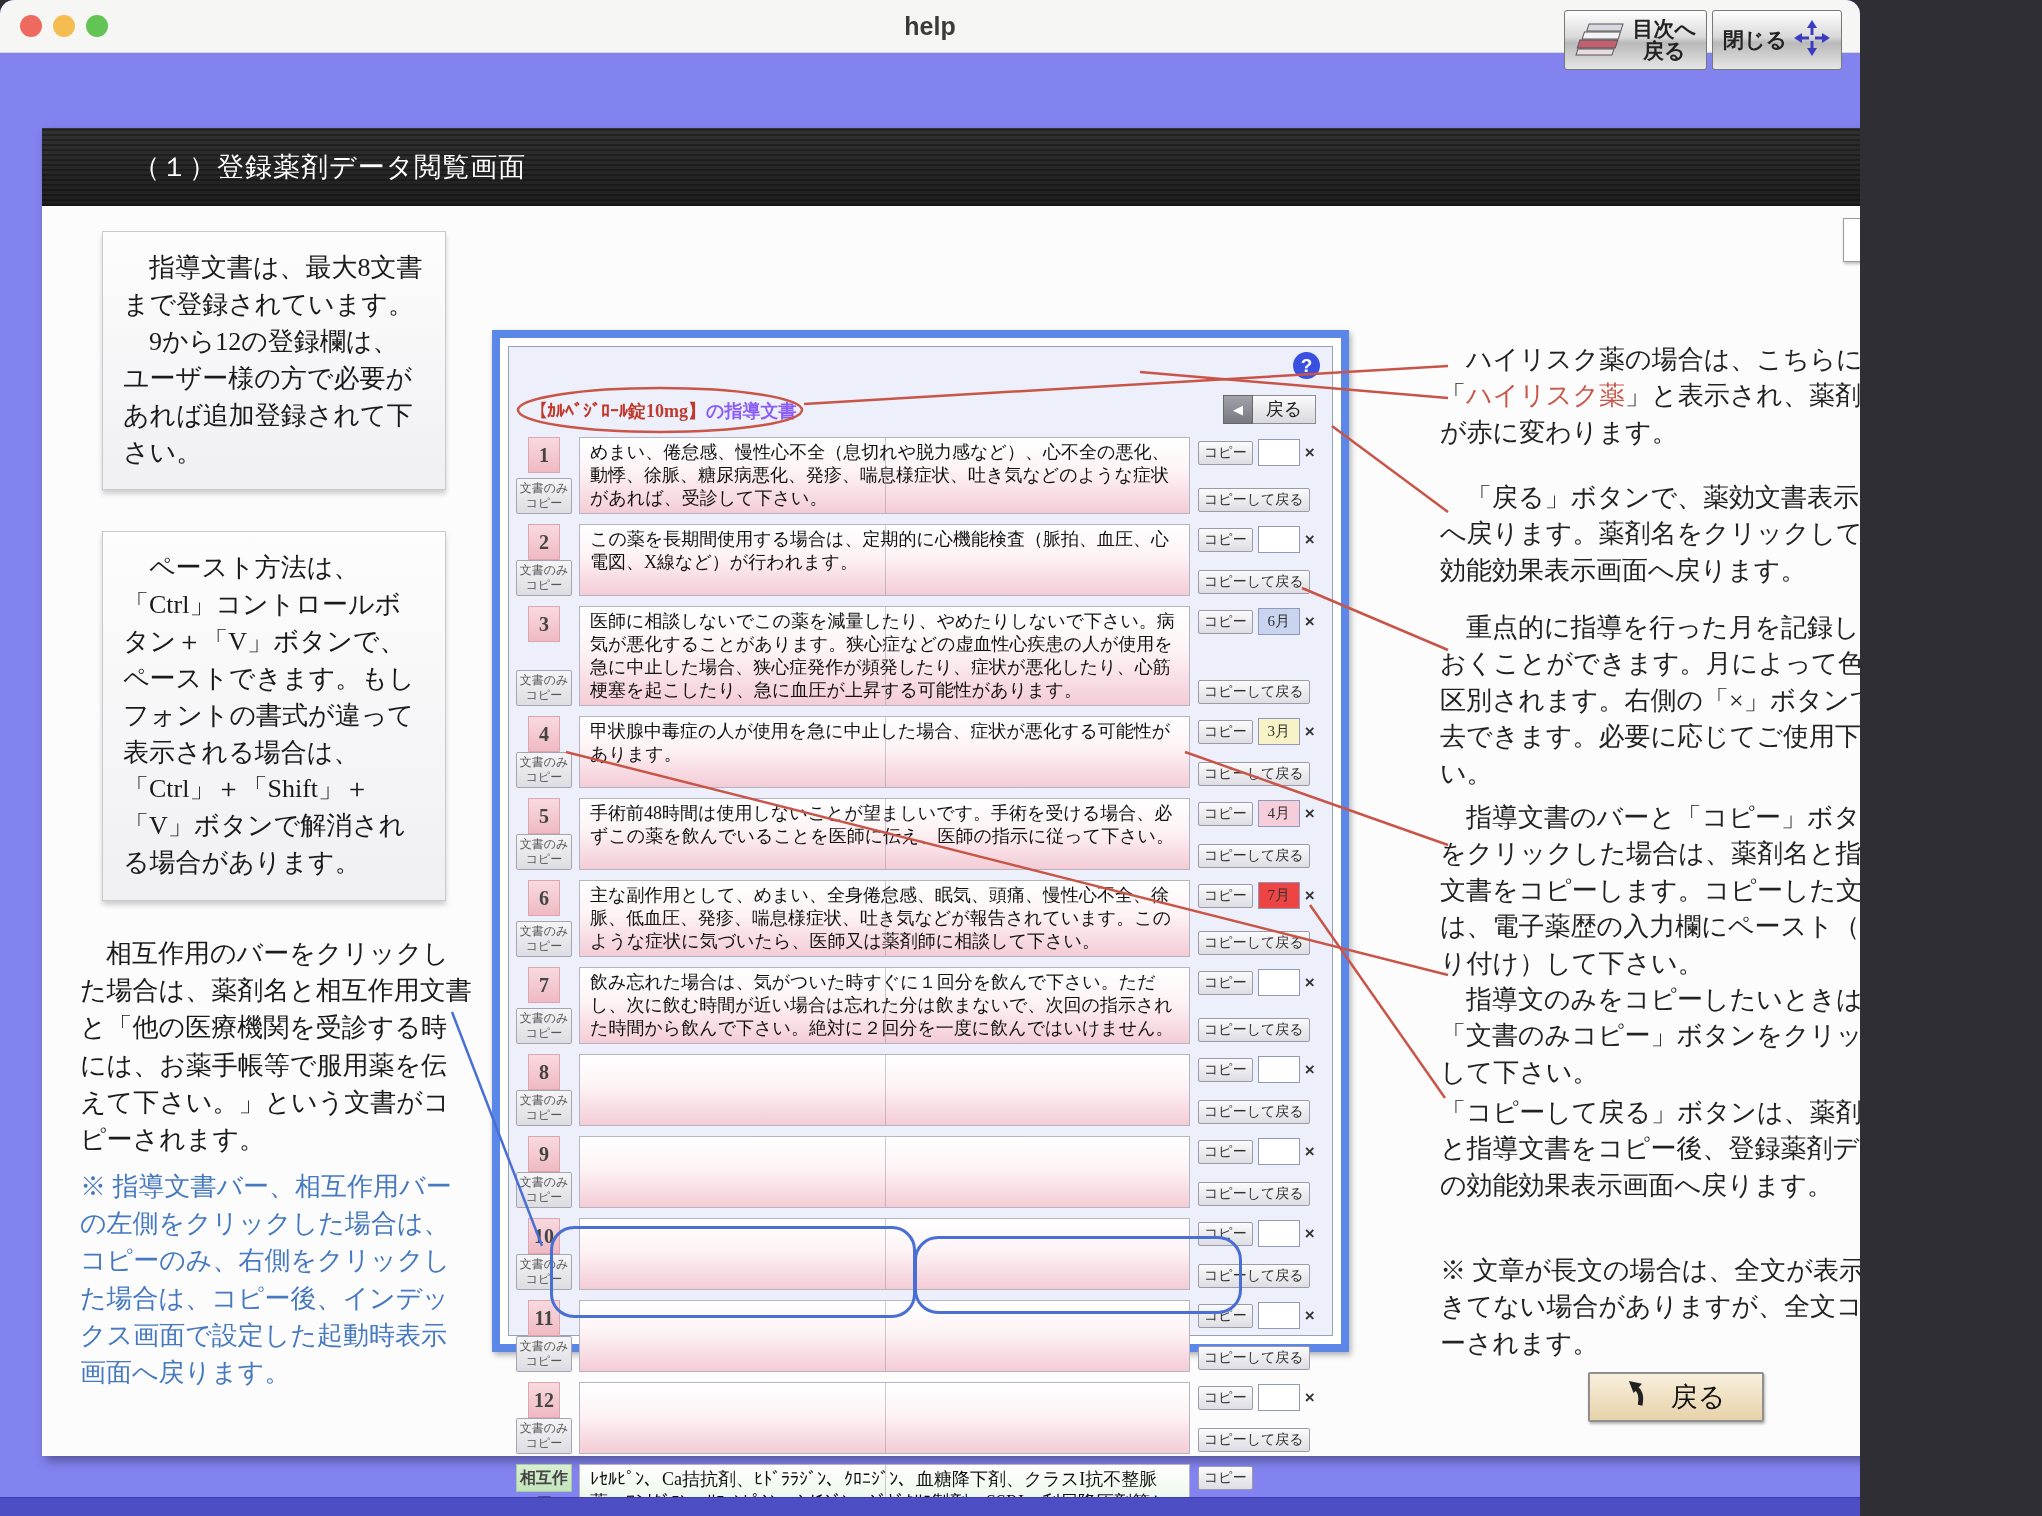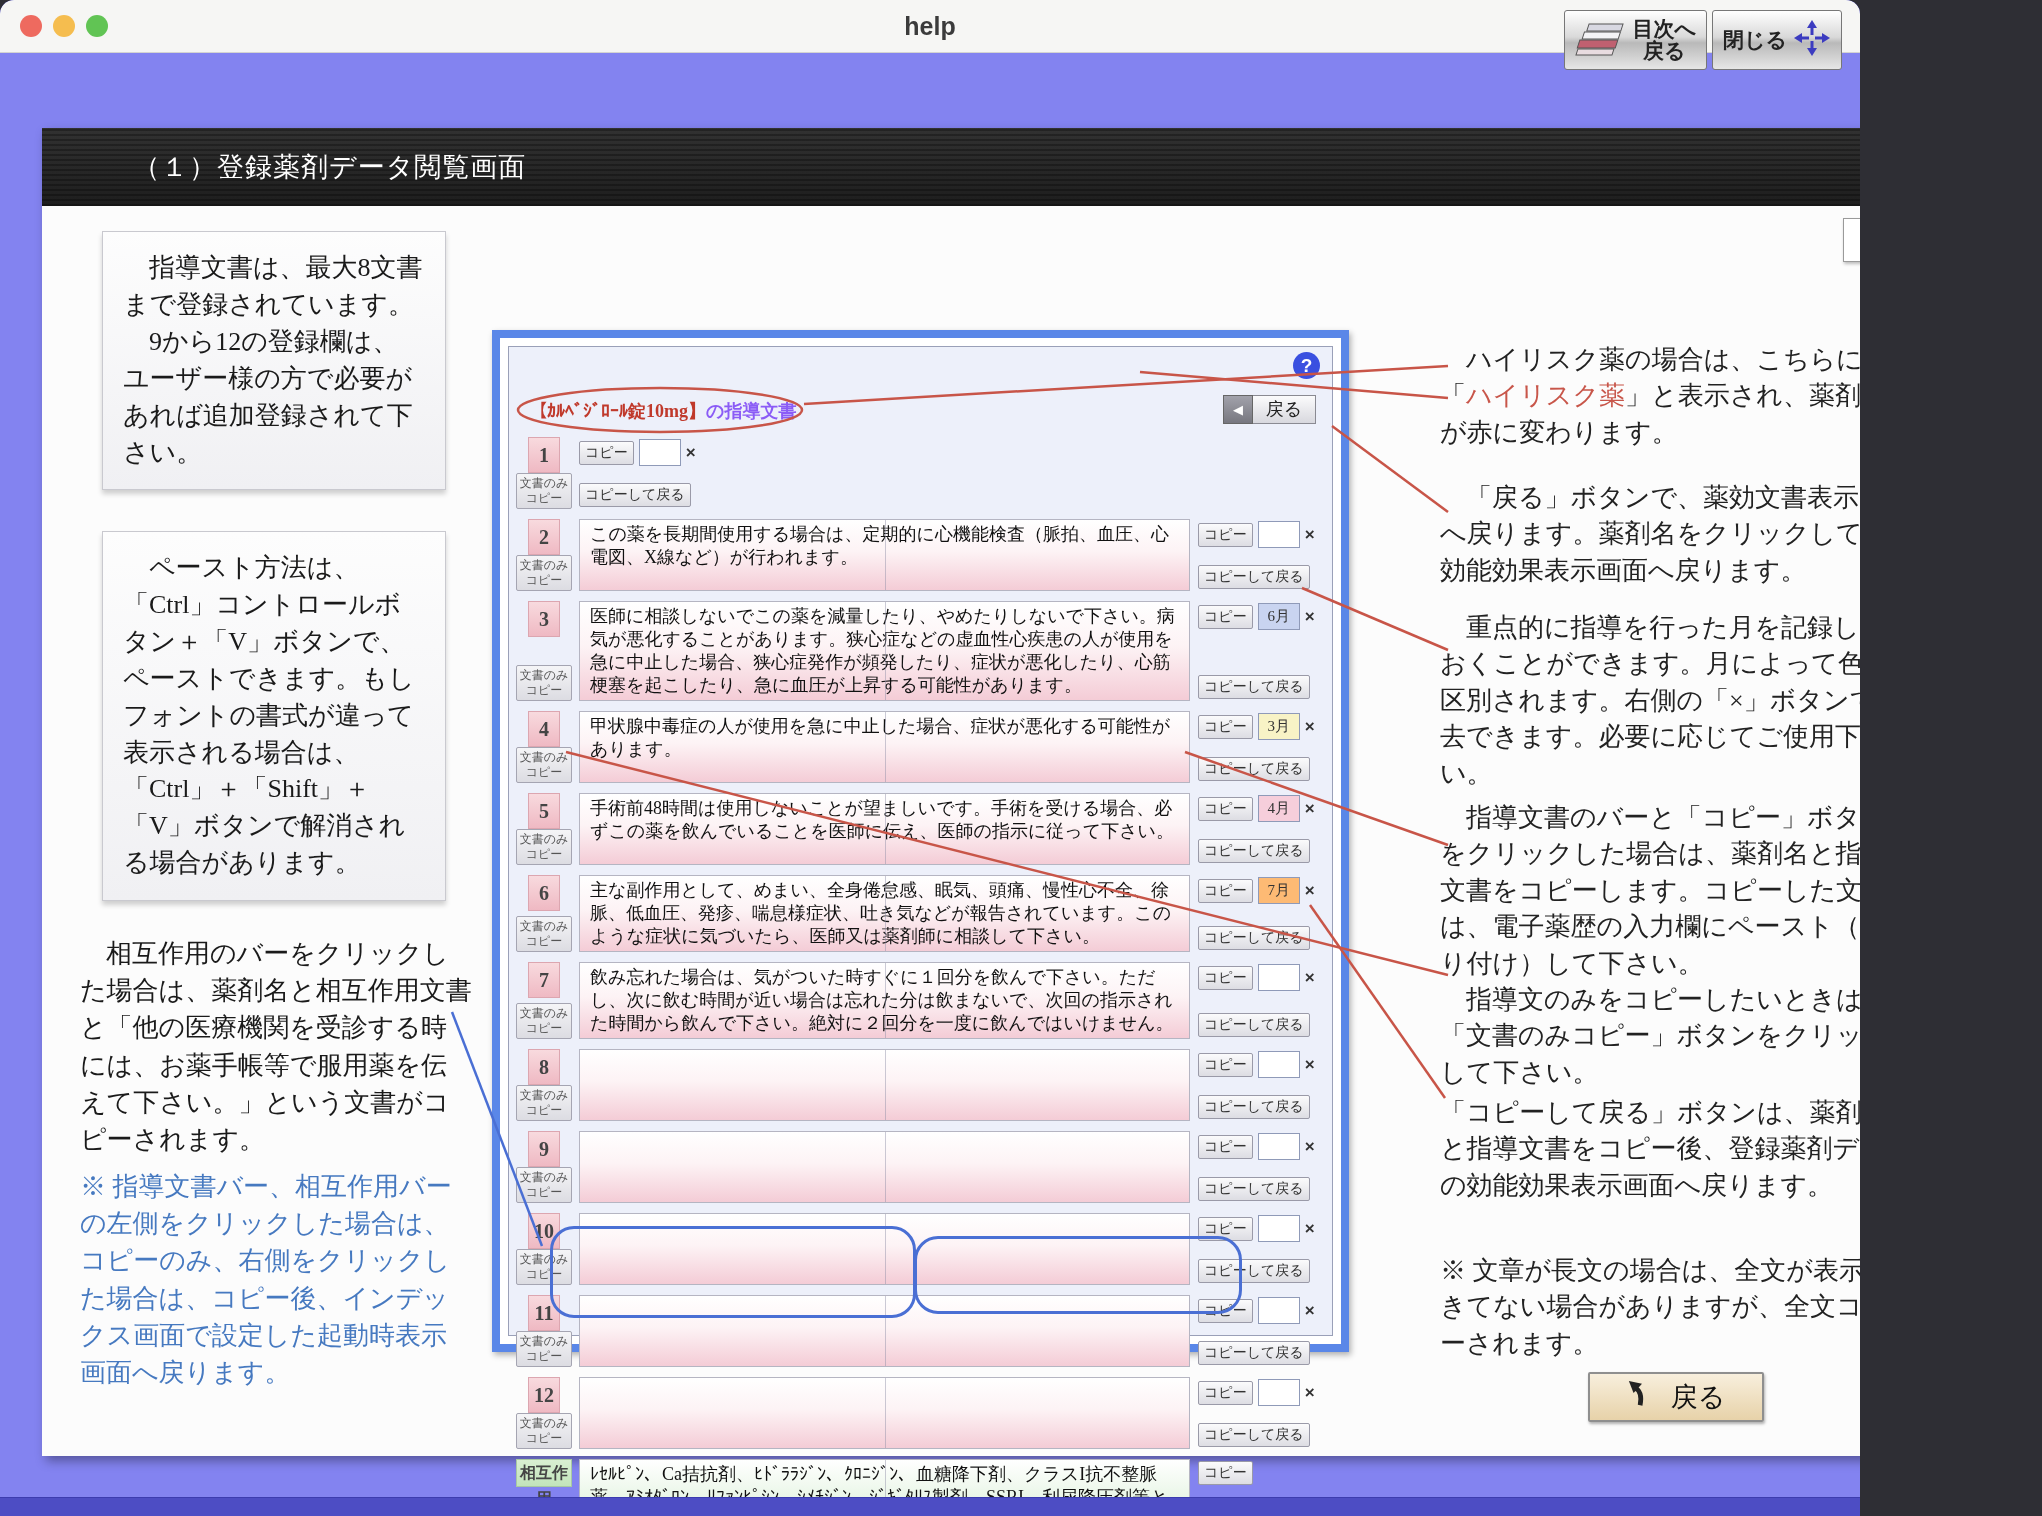--- a/index.html
+++ b/index.html
@@ -186,20 +186,21 @@
       </div>
 
       <div class="rows" id="rows">
 
   <div class="grow">
     <div class="numcol">
       <div class="numbox">1</div>
       <div class="docbtn" style="white-space:pre-wrap;">文書のみ
 コピー</div>
     </div>
+    <div class="bar">めまい、倦怠感、慢性心不全（息切れや脱力感など）、心不全の悪化、動悸、徐脈、糖尿病悪化、発疹、喘息様症状、吐き気などのような症状があれば、受診して下さい。</div>
     <div class="btncol">
       <div class="btnrow">
         <div class="sbtn">コピー</div>
         <div class="monthbox" style="background: rgb(255, 255, 255);"></div>
         <div class="xbtn">×</div>
       </div>
       <div class="btnrow">
         <div class="sbtn">コピーして戻る</div>
       </div>
     </div>
@@ -284,21 +285,21 @@
   <div class="grow">
     <div class="numcol">
       <div class="numbox">6</div>
       <div class="docbtn" style="white-space:pre-wrap;">文書のみ
 コピー</div>
     </div>
     <div class="bar">主な副作用として、めまい、全身倦怠感、眠気、頭痛、慢性心不全、徐脈、低血圧、発疹、喘息様症状、吐き気などが報告されています。このような症状に気づいたら、医師又は薬剤師に相談して下さい。</div>
     <div class="btncol">
       <div class="btnrow">
         <div class="sbtn">コピー</div>
-        <div class="monthbox" style="background: #fdba74;">7月</div>
+        <div class="monthbox" style="background: #ef4444;">7月</div>
         <div class="xbtn">×</div>
       </div>
       <div class="btnrow">
         <div class="sbtn">コピーして戻る</div>
       </div>
     </div>
   </div>
 
   <div class="grow">
     <div class="numcol">

